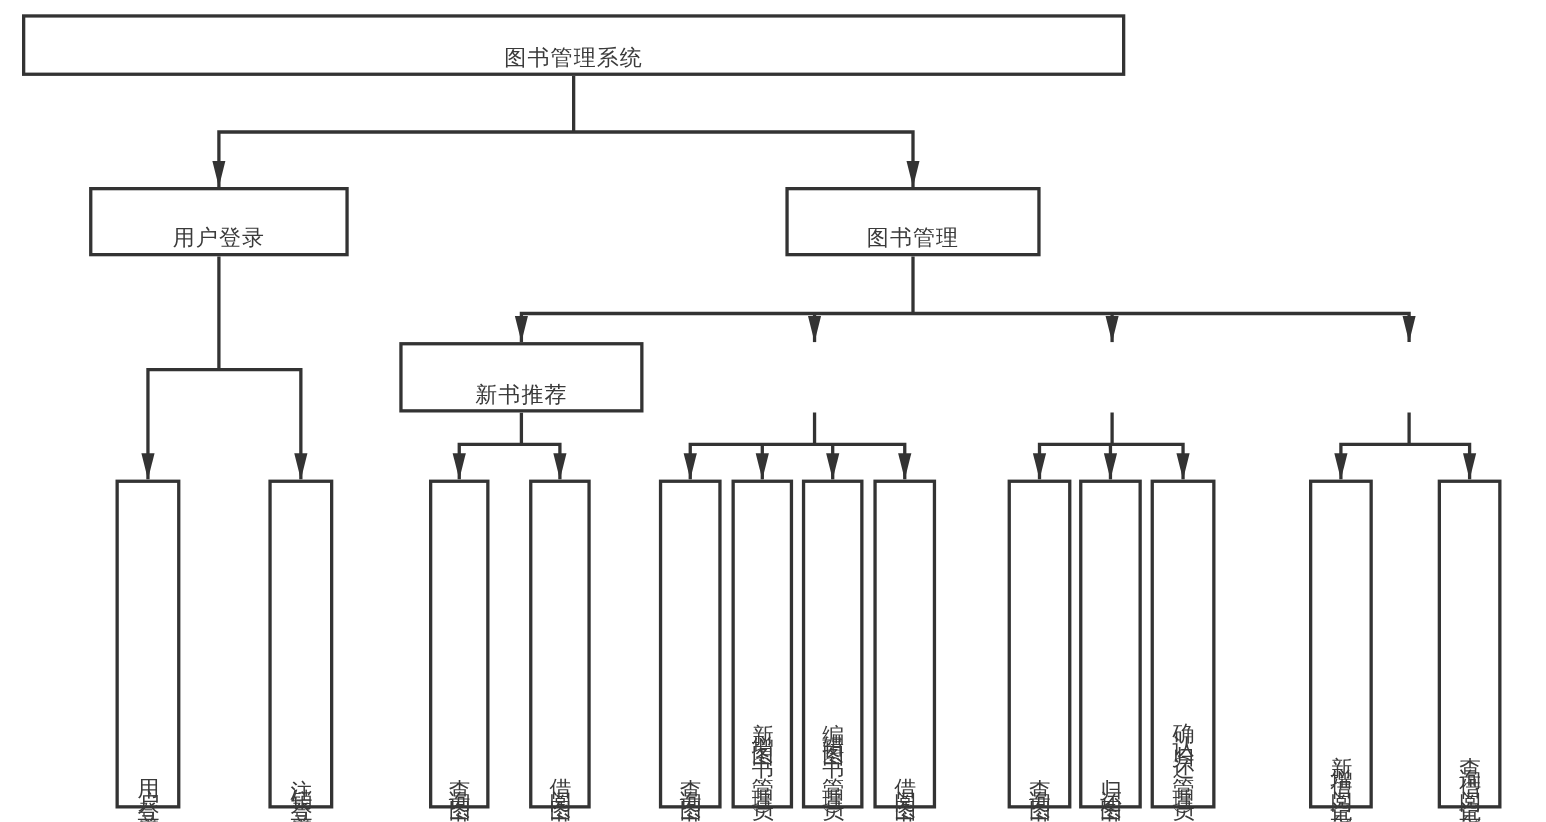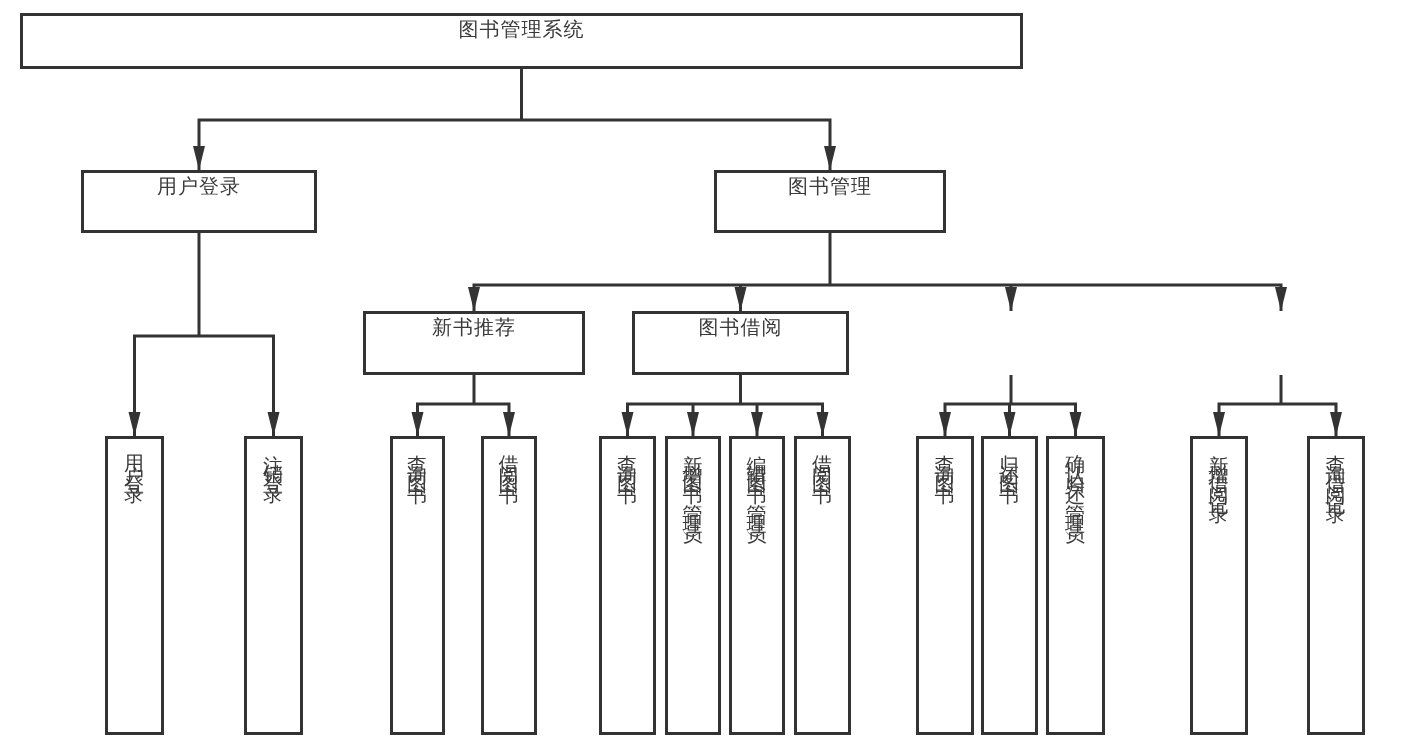--- a/index.html
+++ b/index.html
@@ -5,21 +5,21 @@
   html,body { margin:0; padding:0; background:#ffffff; }
   .stage {
     position:relative; width:1405px; height:747px;
     background:#ffffff; overflow:hidden;
     font-family:"Liberation Sans", sans-serif;
   }
   .connectors { position:absolute; left:0; top:0; }
   .node {
     position:absolute; box-sizing:border-box;
     border:3px solid #333333; background:#ffffff;
-    display:flex; align-items:flex-start; justify-content:center;
+    display:flex; align-items:flex-end; justify-content:center;
     color:#3a3a3a; font-size:20px; letter-spacing:1px;
     z-index:2;
   }
   .tall .label {
     writing-mode:vertical-rl; text-orientation:mixed;
     letter-spacing:10px; line-height:1.1;
   }
   .watermark {
     position:absolute; right:4px; bottom:5px;
     font-size:19px; color:#c8c8c8; letter-spacing:1px;
@@ -79,23 +79,20 @@
   <div class="node" style="left:81px; top:170px; width:236px; height:63px">
     <span class="label">用户登录</span>
   </div>
   <div class="node" style="left:363px; top:311px; width:222px; height:64px">
     <span class="label">新书推荐</span>
   </div>
 
   <div class="node" style="left:714px; top:170px; width:232px; height:63px">
     <span class="label">图书管理</span>
   </div>
-  <div class="node" style="left:632px; top:311px; width:217px; height:64px">
-    <span class="label">图书借阅</span>
-  </div>
 
   <div class="node tall" style="left:105px; top:436px; width:59px; height:299px">
     <span class="label">用户登录</span>
   </div>
   <div class="node tall" style="left:244px; top:436px; width:59px; height:299px">
     <span class="label">注销登录</span>
   </div>
 
   <div class="node tall" style="left:390px; top:436px; width:55px; height:299px">
     <span class="label">查询图书</span>

